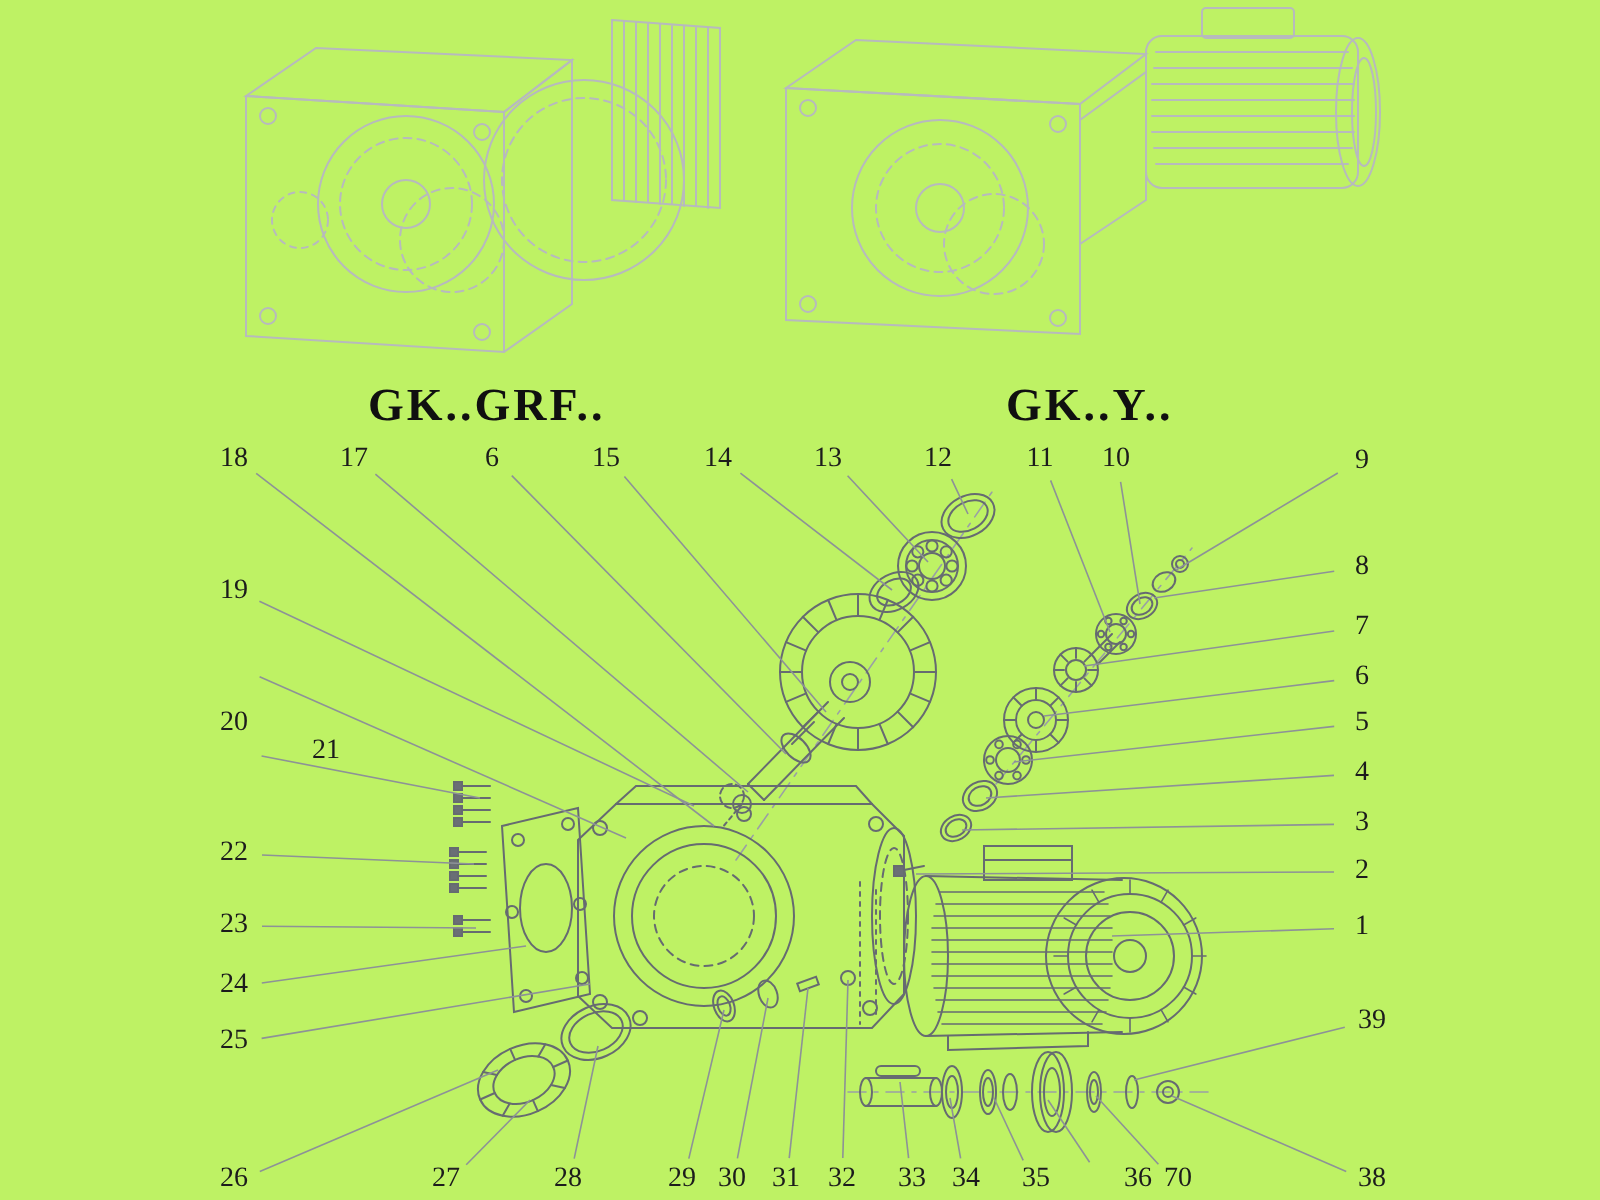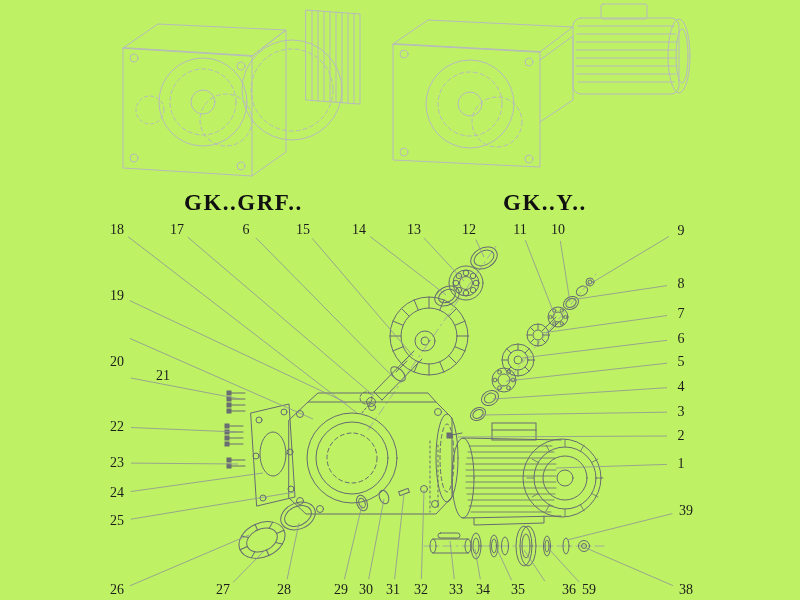--- a/index.html
+++ b/index.html
@@ -359,17 +359,17 @@
       <span class="callout" style="left: 223px; top: 590px;">27</span>
       <span class="callout" style="left: 284px; top: 590px;">28</span>
       <span class="callout" style="left: 341px; top: 590px;">29</span>
       <span class="callout" style="left: 366px; top: 590px;">30</span>
       <span class="callout" style="left: 393px; top: 590px;">31</span>
       <span class="callout" style="left: 421px; top: 590px;">32</span>
       <span class="callout" style="left: 456px; top: 590px;">33</span>
       <span class="callout" style="left: 483px; top: 590px;">34</span>
       <span class="callout" style="left: 518px; top: 590px;">35</span>
       <span class="callout" style="left: 553px; top: 590px; margin-left: 16px;">36</span>
-      <span class="callout" style="left: 589px; top: 590px;">59</span>
+      <span class="callout" style="left: 589px; top: 590px;">70</span>
       <span class="callout" style="left: 686px; top: 590px;">38</span>
       <span class="callout" style="left: 686px; top: 511px;">39</span>
     </div>
 </div>
 
 </body></html>

